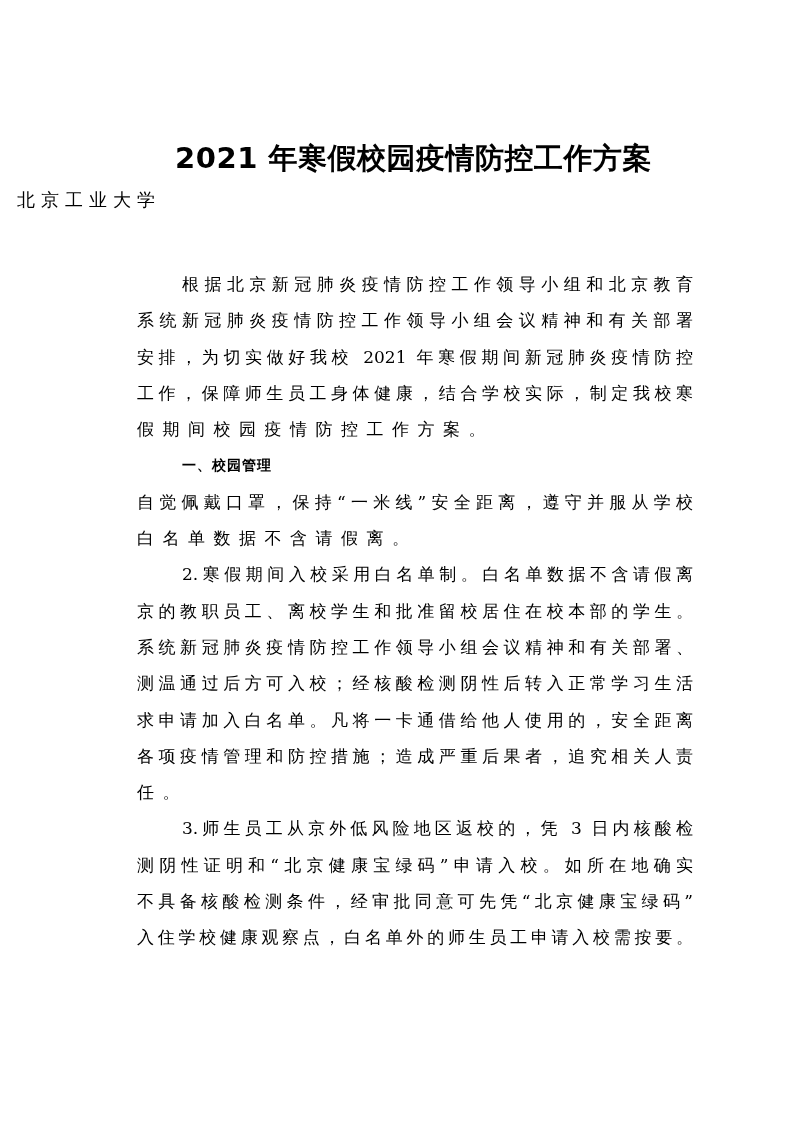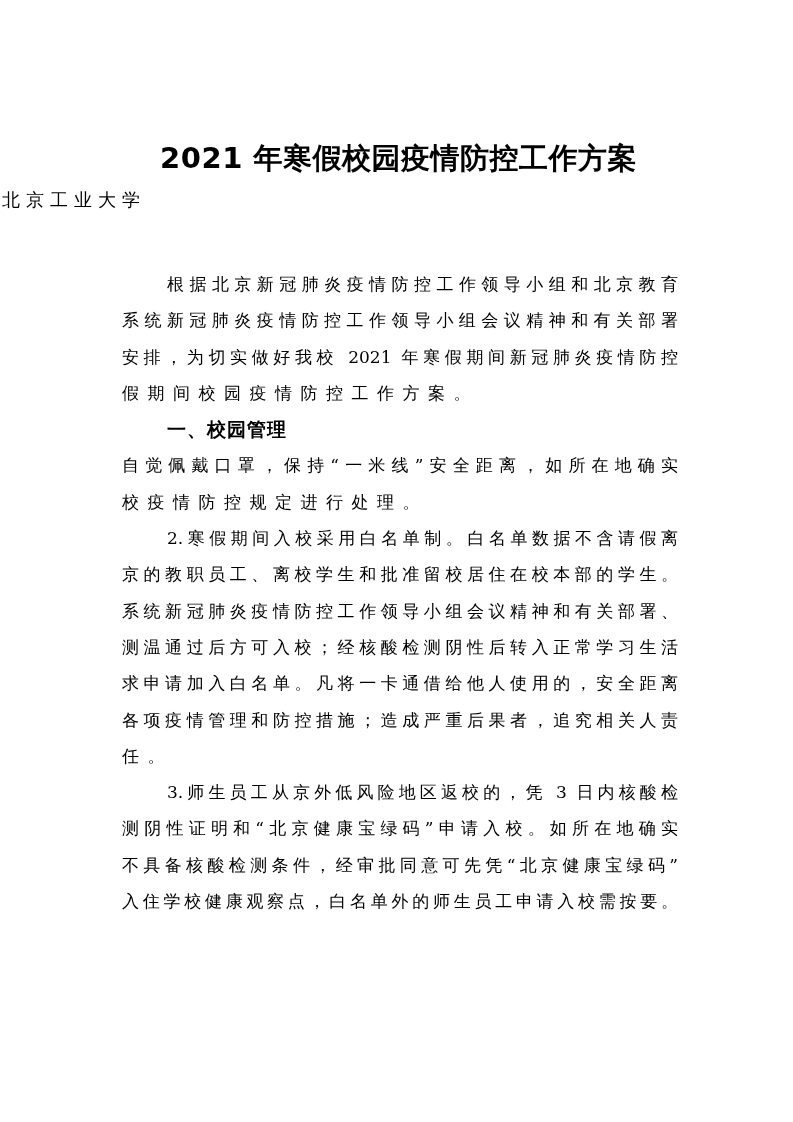--- a/index.html
+++ b/index.html
@@ -10,21 +10,21 @@
     body {
       width: 793px;
       height: 1122px;
       position: relative;
       overflow: hidden;
       color: #000000;
       font-family: "DejaVu Serif", "Liberation Serif", serif;
     }
     .page {
       position: absolute;
-      left: 2px; top: 0;
+      left: 17px; top: 0;
       width: 649px;
       height: 1122px;
       background: #fff;
     }
     .title {
       position: absolute;
       left: 0;
       width: 793px;
       top: 138px;
       text-align: center;
@@ -62,47 +62,48 @@
     .line.indent {
       padding-left: 45px;
     }
     .line.last {
       text-align-last: left;
       letter-spacing: 8.5px;
     }
     .line.heading {
       font-family: "DejaVu Sans", "Liberation Sans", sans-serif;
       font-weight: bold;
-      font-size: 19px;
+      font-size: 14px;
       text-align-last: left;
       padding-left: 45px;
       letter-spacing: 1px;
     }
   </style>
 </head>
 <body>
 
 <div class="page">
   <div class="title">2021 年寒假校园疫情防控工作方案</div>
   <div class="subtitle">北京工业大学</div>
 
   <div class="body">
 
     <div>
       <div class="line indent">根据北京新冠肺炎疫情防控工作领导小组和北京教育</div>
       <div class="line">系统新冠肺炎疫情防控工作领导小组会议精神和有关部署</div>
       <div class="line">安排，为切实做好我校 2021 年寒假期间新冠肺炎疫情防控</div>
+      <div class="line">工作，保障师生员工身体健康，结合学校实际，制定我校寒</div>
       <div class="line last">假期间校园疫情防控工作方案。</div>
     </div>
 
     <div class="line heading">一、校园管理</div>
 
     <div>
-      <div class="line">自觉佩戴口罩，保持“一米线”安全距离，如所在地确实</div>
-      <div class="line last">校疫情防控规定进行处理。</div>
+      <div class="line">自觉佩戴口罩，保持“一米线”安全距离，遵守并服从学校</div>
+      <div class="line last">白名单数据不含请假离。</div>
     </div>
 
     <div>
       <div class="line indent">2.寒假期间入校采用白名单制。白名单数据不含请假离</div>
       <div class="line">京的教职员工、离校学生和批准留校居住在校本部的学生。</div>
       <div class="line">系统新冠肺炎疫情防控工作领导小组会议精神和有关部署、</div>
       <div class="line">测温通过后方可入校；经核酸检测阴性后转入正常学习生活</div>
       <div class="line">求申请加入白名单。凡将一卡通借给他人使用的，安全距离</div>
       <div class="line">各项疫情管理和防控措施；造成严重后果者，追究相关人责</div>
       <div class="line last">任。</div>

